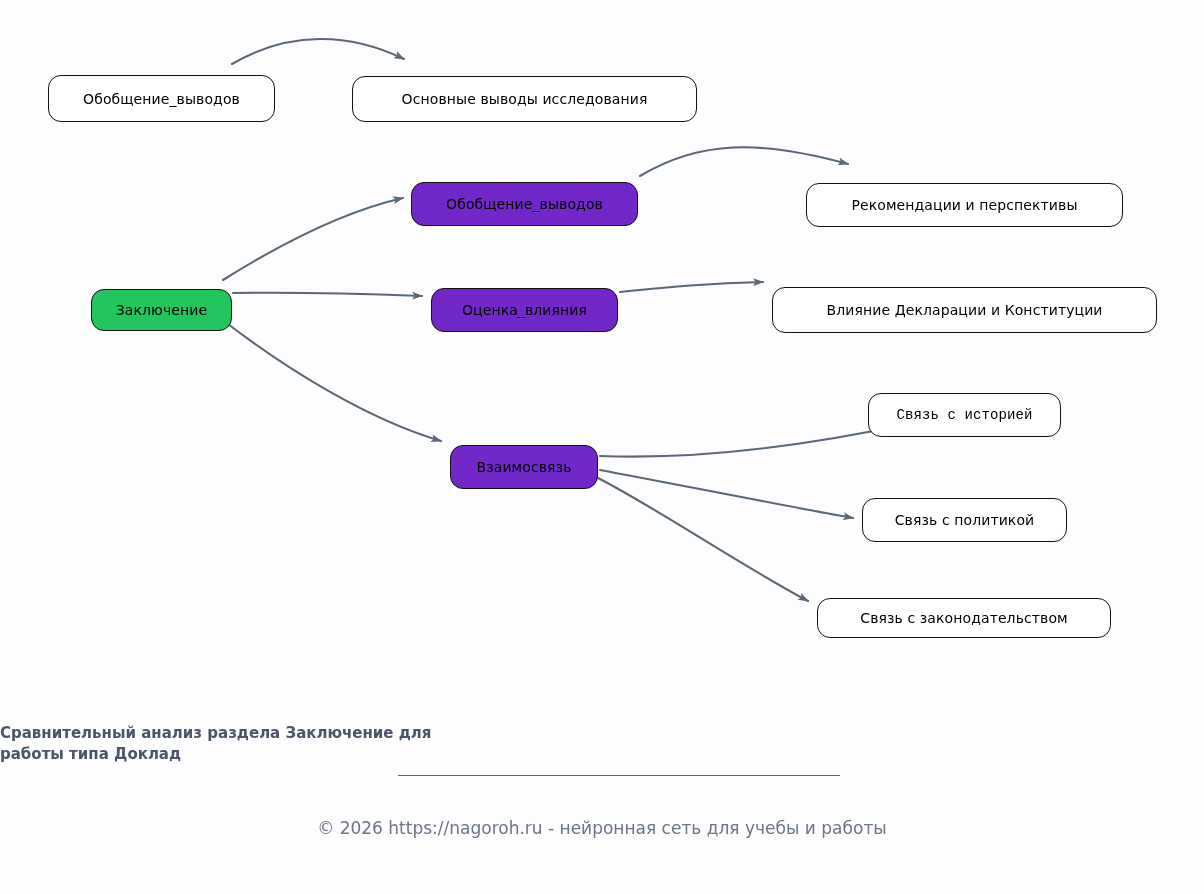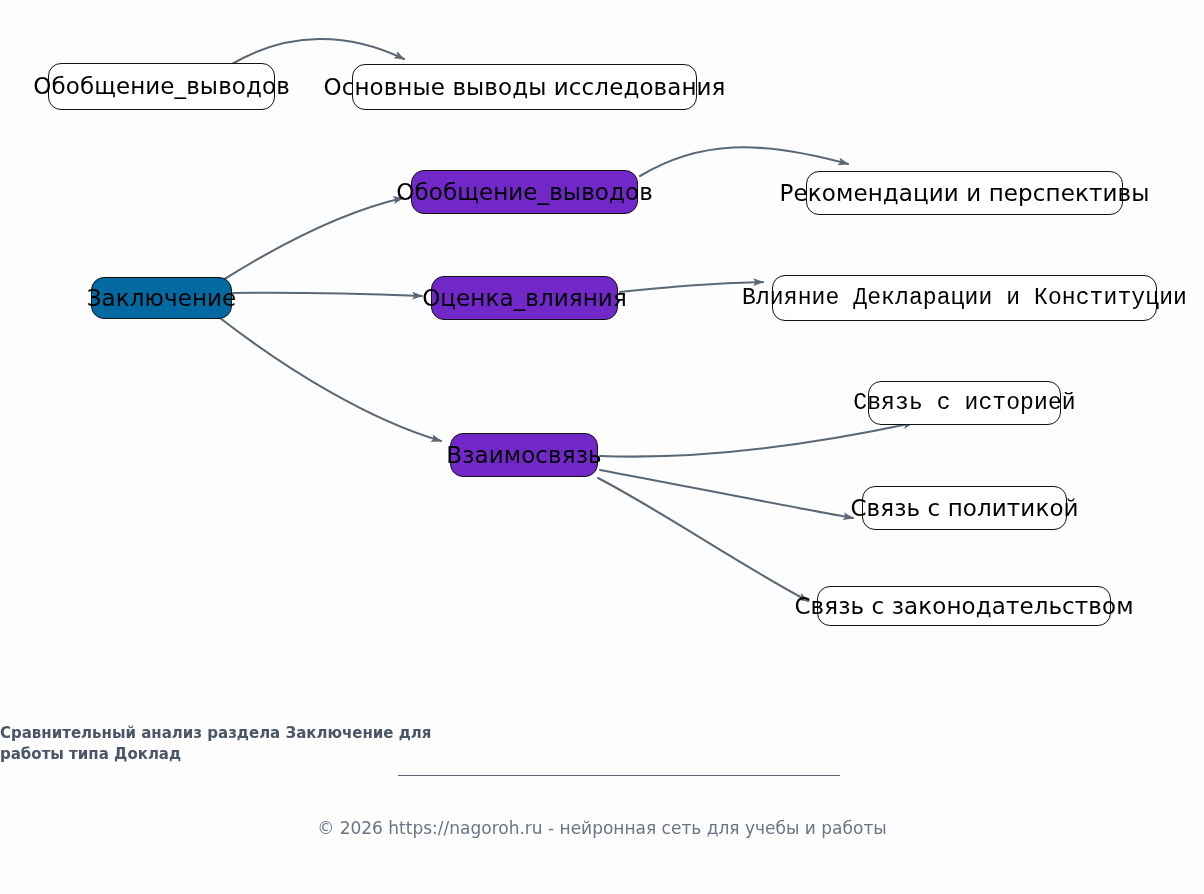--- a/index.html
+++ b/index.html
@@ -26,28 +26,29 @@
   .node {
     position: absolute;
     box-sizing: border-box;
     display: flex;
     align-items: center;
     justify-content: center;
     border: 1.7px solid #111111;
     border-radius: 13px;
     background: #ffffff;
     color: #000000;
-    font-size: 23px;
+    font-size: 14px;
     line-height: 1;
     letter-spacing: 0.1px;
     white-space: nowrap;
     padding: 0 14px;
+    margin-top: 12px;
   }
   .node.green {
-    background: #0369a1;
+    background: #22c55e;
     border-color: #111111;
   }
   .node.purple {
     background: #7228c8;
     border-color: #111111;
   }
   .caption {
     position: absolute;
     left: 0;
     width: 1204px;
@@ -110,21 +111,21 @@
       </div>
       <div class="node purple" style="left: 431px; top: 276px; width: 187px; height: 44px;">
         <span>Оценка_влияния</span>
       </div>
       <div class="node purple" style="left: 450px; top: 433px; width: 148px; height: 44px;">
         <span>Взаимосвязь</span>
       </div>
       <div class="node " style="left: 806px; top: 171px; width: 317px; height: 44px;">
         <span>Рекомендации и перспективы</span>
       </div>
-      <div class="node " style="left: 772px; top: 275px; width: 385px; height: 46px; font-family: Liberation Mono, monospace;">
+      <div class="node " style="left: 772px; top: 275px; width: 385px; height: 46px;">
         <span>Влияние Декларации и Конституции</span>
       </div>
       <div class="node " style="left: 868px; top: 381px; width: 193px; height: 44px; font-family: Liberation Mono, monospace;">
         <span>Связь с историей</span>
       </div>
       <div class="node " style="left: 862px; top: 486px; width: 205px; height: 44px;">
         <span>Связь с политикой</span>
       </div>
       <div class="node " style="left: 817px; top: 586px; width: 294px; height: 40px;">
         <span>Связь с законодательством</span>

